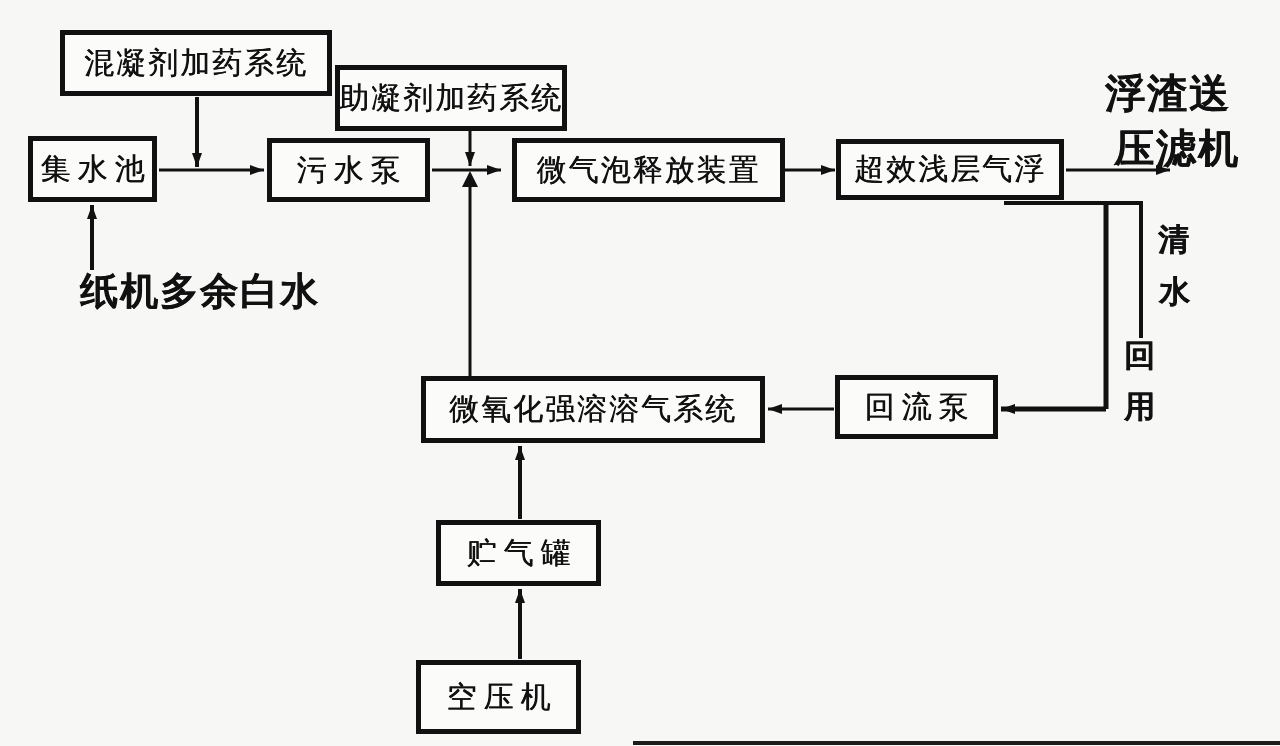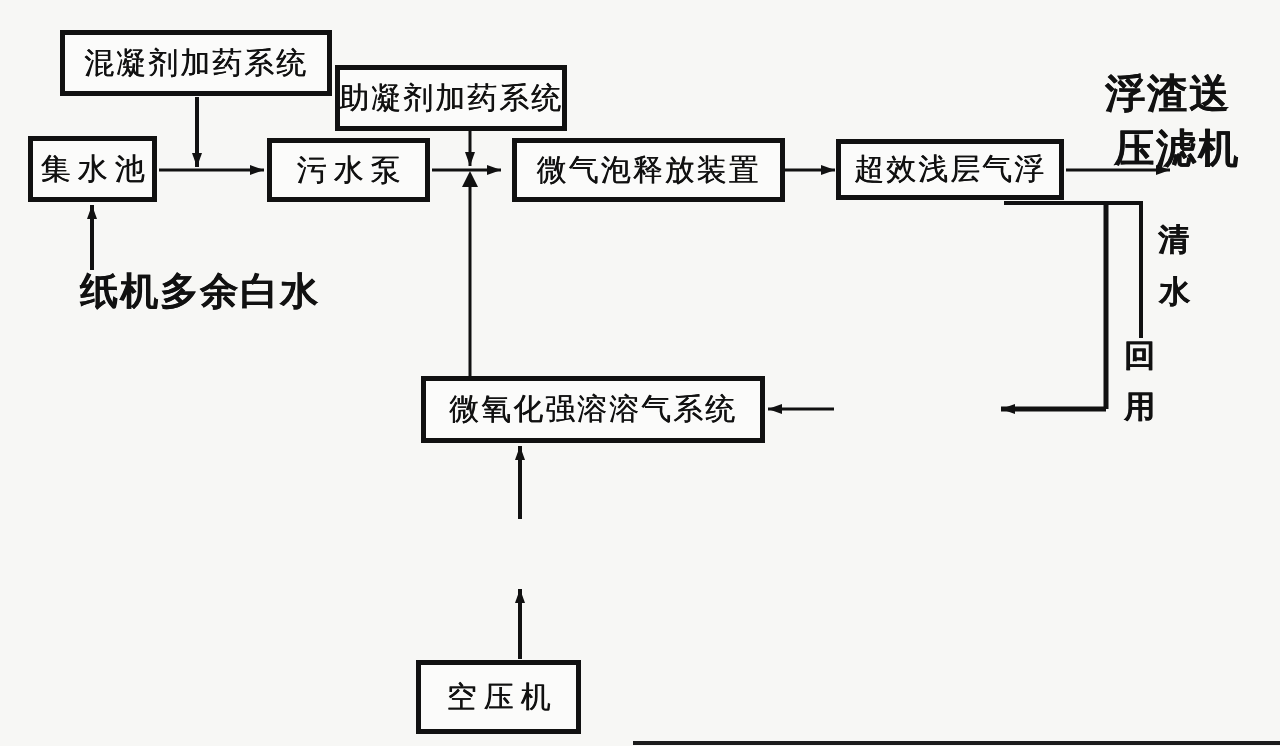--- a/index.html
+++ b/index.html
@@ -117,21 +117,23 @@
   <div class="node sp" style="left:28px;top:136px;width:129px;height:66px;">集水池</div>
 
   <div class="node sp" style="left:267px;top:138px;width:163px;height:64px;">污水泵</div>
 
   <div class="node" style="left:502px;top:138px;width:273px;height:64px;margin-left:10px;">微气泡释放装置</div>
 
   <div class="node" style="left:421px;top:376px;width:344px;height:67px;">微氧化强溶溶气系统</div>
 
   <div class="node" style="left:836px;top:139px;width:228px;height:61px;">超效浅层气浮</div>
 
+  <div class="node sp" style="left:835px;top:375px;width:163px;height:64px;">回流泵</div>
 
+  <div class="node sp" style="left:436px;top:520px;width:165px;height:66px;">贮气罐</div>
 
   <div class="node sp" style="left:416px;top:660px;width:165px;height:74px;">空压机</div>
 
   <div class="flabel" style="left:80px;top:272px;font-size:38px;">纸机多余白水</div>
 
   <div class="flabel" style="left:1105px;top:73px;">浮渣送</div>
 
   <div class="flabel" style="left:1114px;top:128px;">压滤机</div>
 
   <div class="flabel" style="left:1158px;top:224px;font-size:31px;">清</div>

